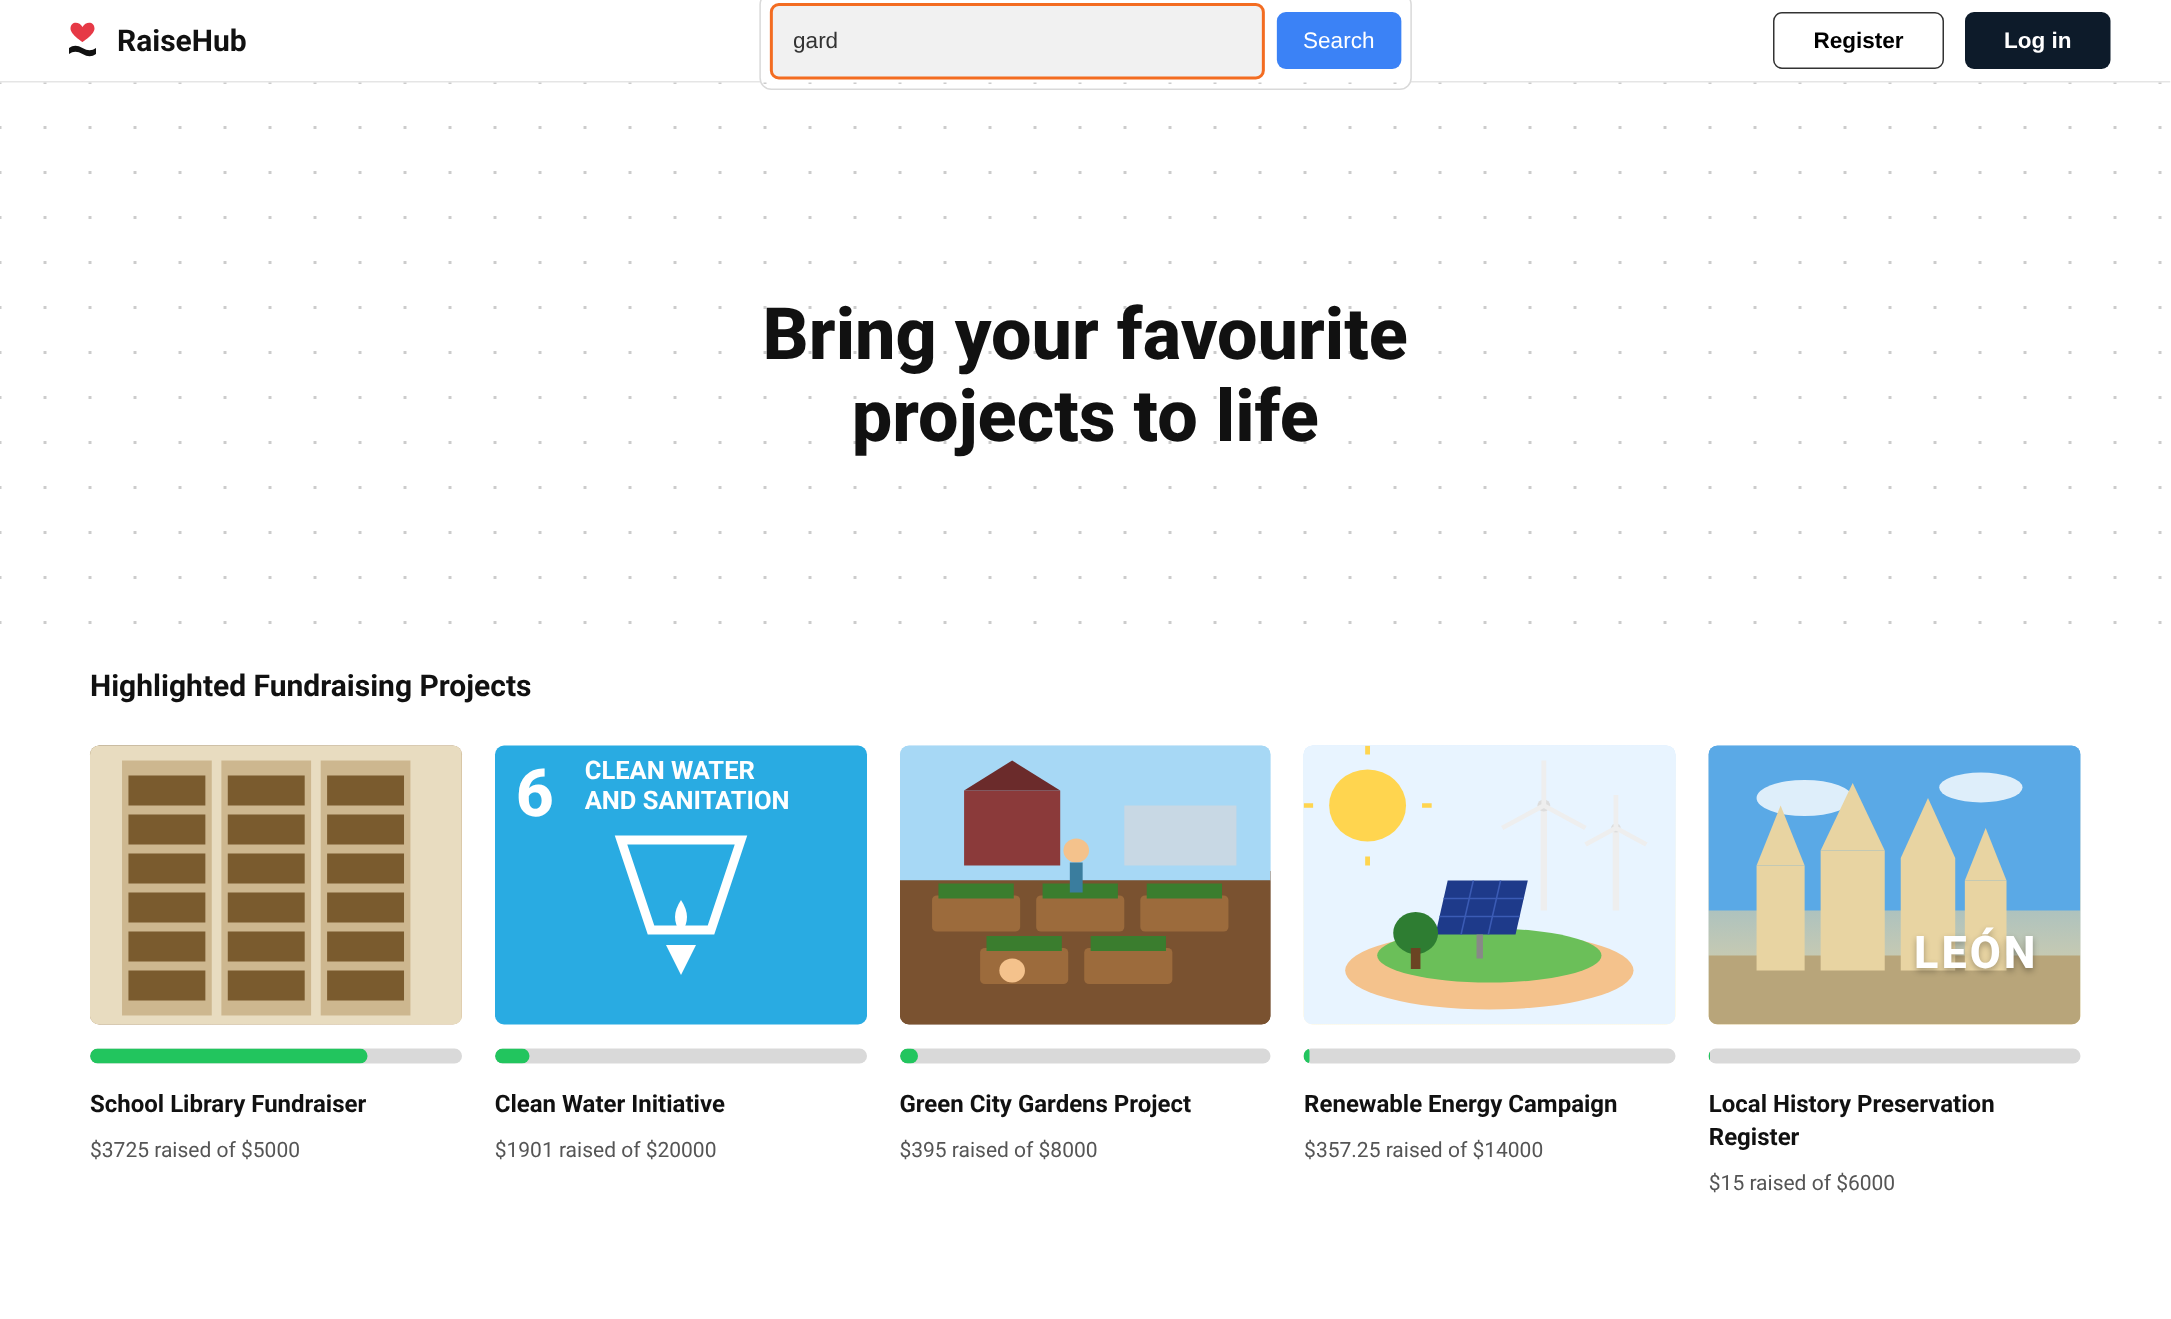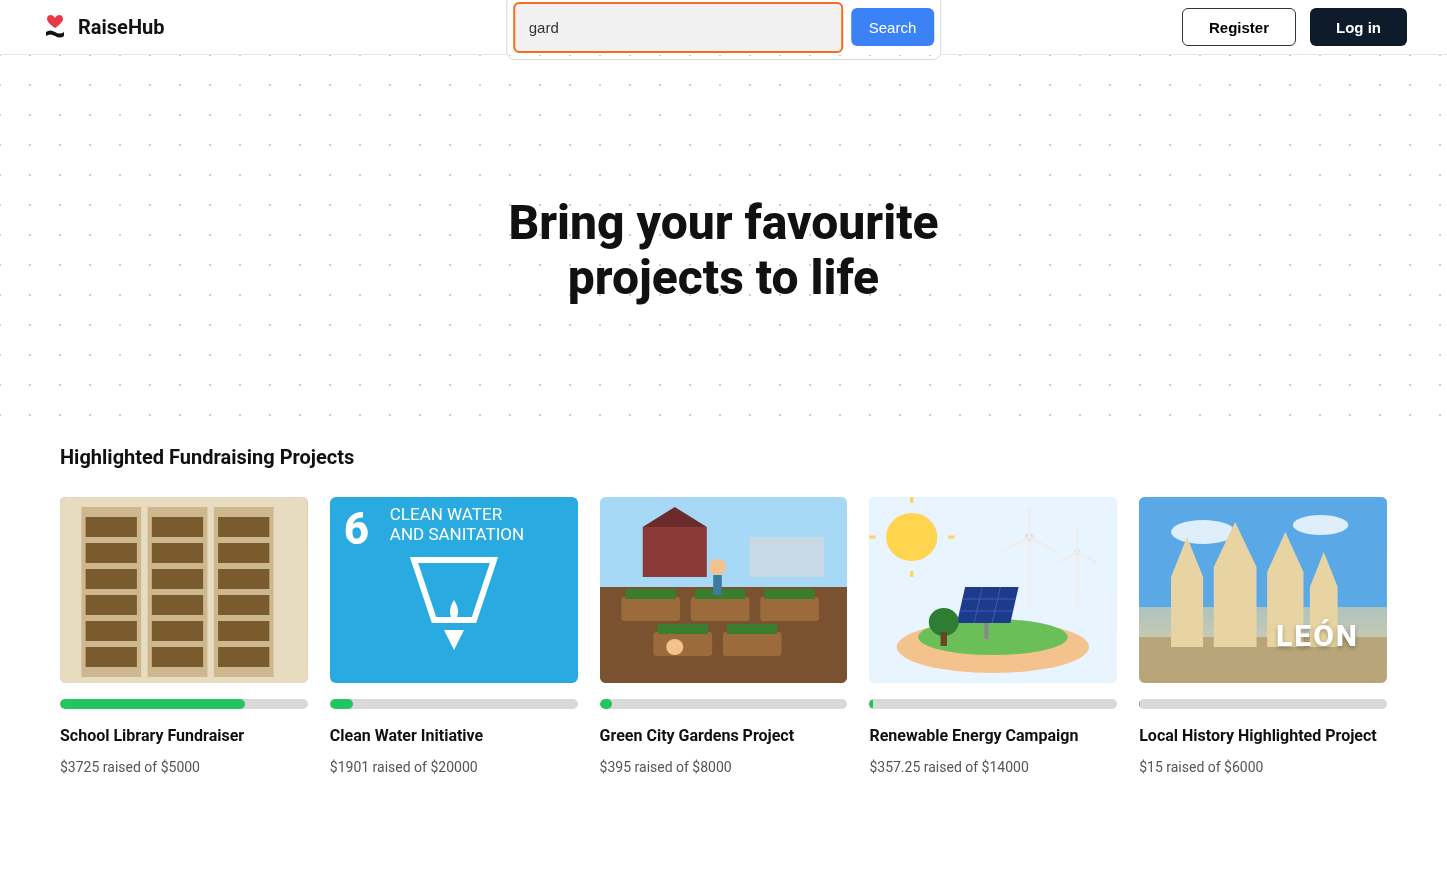--- a/index.html
+++ b/index.html
@@ -149,21 +149,21 @@
     }
     .card-raised {
       margin-top: 12px;
       font-size: 14px;
       color: #555;
     }
     
     .thumb-lib { background: linear-gradient(135deg,#8a6d3b,#d2b48c); }
     .thumb-water { background: #29abe2; color:#fff; }
     .thumb-water .big6 { position:absolute; top:6px; left:14px; font-size:44px; font-weight:800; color:#fff;}
-    .thumb-water .wlabel { position:absolute; top:8px; left:60px; font-size:17px; font-weight:400; line-height:1.15; color:#fff;}
+    .thumb-water .wlabel { position:absolute; top:8px; left:60px; font-size:17px; font-weight:700; line-height:1.15; color:#fff;}
     .thumb-garden { background: linear-gradient(#a7d8f5 45%, #6b4423 45%); }
     .thumb-energy { background: linear-gradient(#cfe8ff,#fef6d8); }
     .thumb-history { background: linear-gradient(#5aa9e6,#e8d4a2); }
     .thumb-history .leon { font-size:30px; font-weight:800; color:#fff; text-shadow: 0 2px 4px rgba(0,0,0,.3); letter-spacing:2px; position:absolute; right:28px; bottom:30px;}
     
     ::-webkit-scrollbar { width: 16px; }
     ::-webkit-scrollbar-track { background: #f1f1f1; }
     ::-webkit-scrollbar-thumb { background: #c4c4c4; border-radius: 2px; }
   </style>
 </head>
@@ -351,18 +351,18 @@
             <polygon points="120,75 137,35 154,75"></polygon>
             <rect x="160" y="90" width="26" height="60"></rect>
             <polygon points="160,90 173,55 186,90"></polygon>
           </g>
         </svg>
         <span class="leon">LEÓN</span>
       </div>
       <div class="progress">
           <div class="progress-fill" style="width:0.25%"></div>
         </div>
-      <div class="card-title">Local History Highlighted Project</div>
+      <div class="card-title">Local History Preservation Register</div>
       <div class="card-raised">$15 raised of $6000</div>
     </div>
 
   </div>
 </div>
 
 </body></html>

